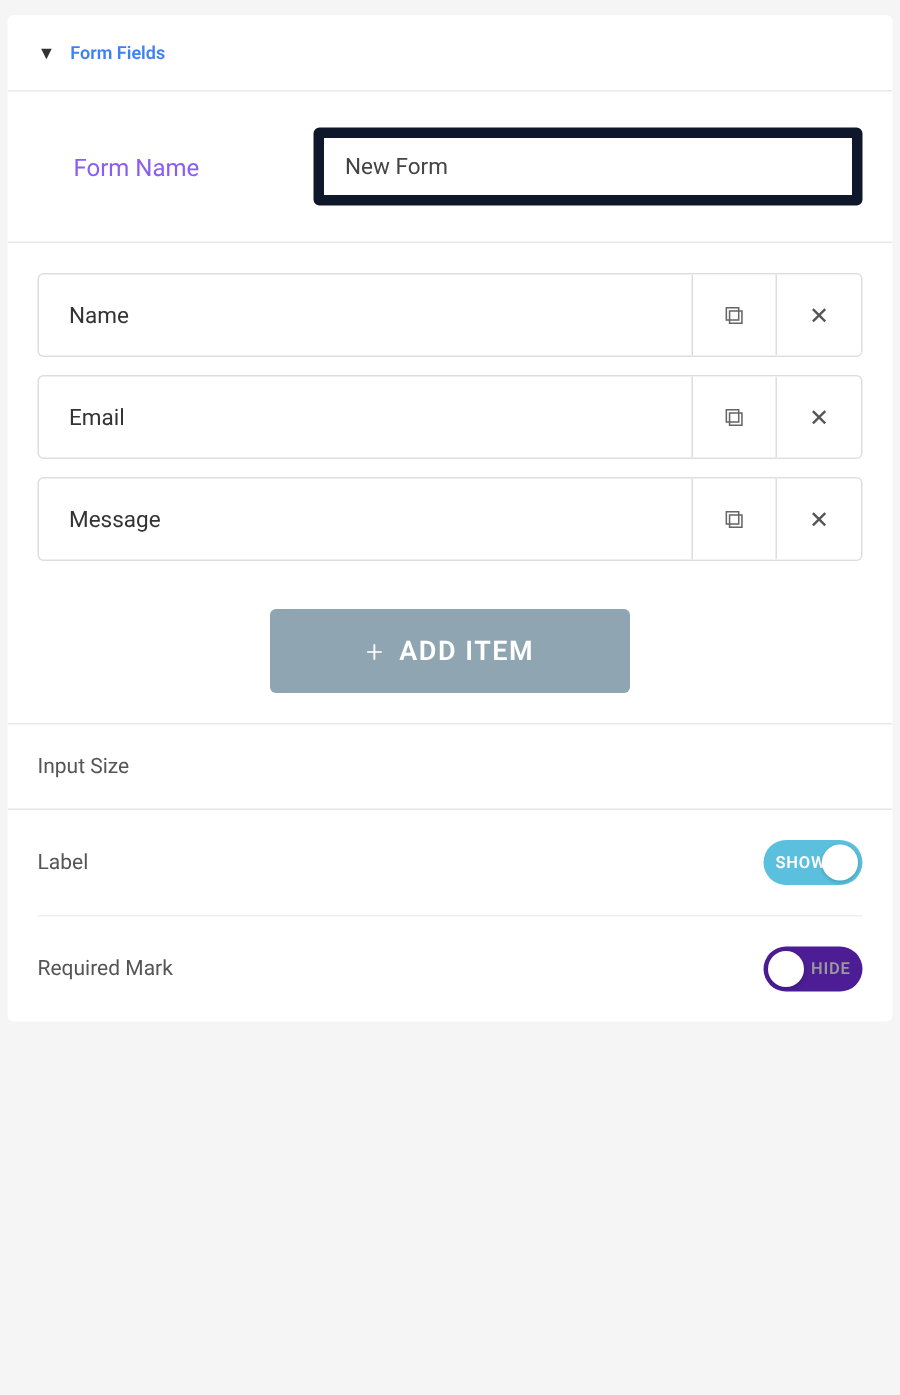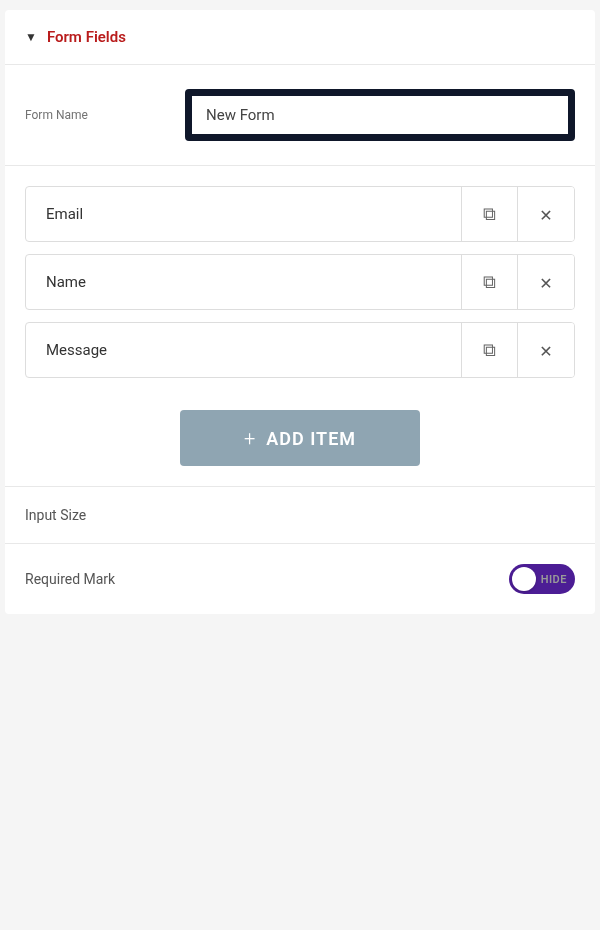--- a/index.html
+++ b/index.html
@@ -35,38 +35,39 @@
       gap: 10px;
     }
 
     .chevron-icon {
       color: #333;
       font-size: 12px;
       cursor: pointer;
     }
 
     .section-title {
-      font-size: 15px;
+      font-size: 12px;
       font-weight: 600;
-      color: #b91c1c;
+      color: #3b82f6;
     }
 
     
     .form-name-row {
       display: flex;
       align-items: center;
       padding: 24px 20px 24px 20px;
       border-bottom: 1px solid #e8e8e8;
     }
 
     .form-name-label {
-      font-size: 12px;
-      color: #737373;
+      font-size: 16px;
+      color: #8b5cf6;
       width: 160px;
       flex-shrink: 0;
+      margin-left: 24px;
     }
 
     .form-name-input {
       flex: 1;
       border: 7px solid #0f172a;
       border-radius: 4px;
       padding: 10px 14px;
       font-size: 15px;
       color: #444;
       background: #fff;
@@ -304,31 +305,31 @@
   </div>
 
   <div class="form-name-row">
     <label class="form-name-label">Form Name</label>
     <input class="form-name-input" type="text" value="New Form" placeholder="New Form" style="">
   </div>
 
   <div class="fields-section">
 
     <div class="field-item">
-      <div class="field-label">Email</div>
+      <div class="field-label">Name</div>
       <div class="field-action">
         <span class="copy-icon"></span>
       </div>
       <div class="field-action field-action-close">
         <span class="close-icon"></span>
       </div>
     </div>
 
     <div class="field-item">
-      <div class="field-label">Name</div>
+      <div class="field-label">Email</div>
       <div class="field-action">
         <span class="copy-icon"></span>
       </div>
       <div class="field-action field-action-close">
         <span class="close-icon"></span>
       </div>
     </div>
 
     <div class="field-item">
       <div class="field-label">Message</div>
@@ -348,20 +349,29 @@
       <span>ADD ITEM</span>
     </button>
   </div>
 
   <div class="input-size-row">
     <label class="input-size-label">Input Size</label>
   </div>
 
   <div class="toggle-section">
 
+    <div class="toggle-row">
+      <span class="toggle-label">Label</span>
+      <div class="toggle-switch">
+        <div class="toggle-track on">
+          <span class="toggle-text on-text">SHOW</span>
+          <div class="toggle-thumb"></div>
+        </div>
+      </div>
+    </div>
 
     <div class="toggle-row">
       <span class="toggle-label">Required Mark</span>
       <div class="toggle-switch">
         <div class="toggle-track off">
           <div class="toggle-thumb"></div>
           <span class="toggle-text off-text">HIDE</span>
         </div>
       </div>
     </div>

